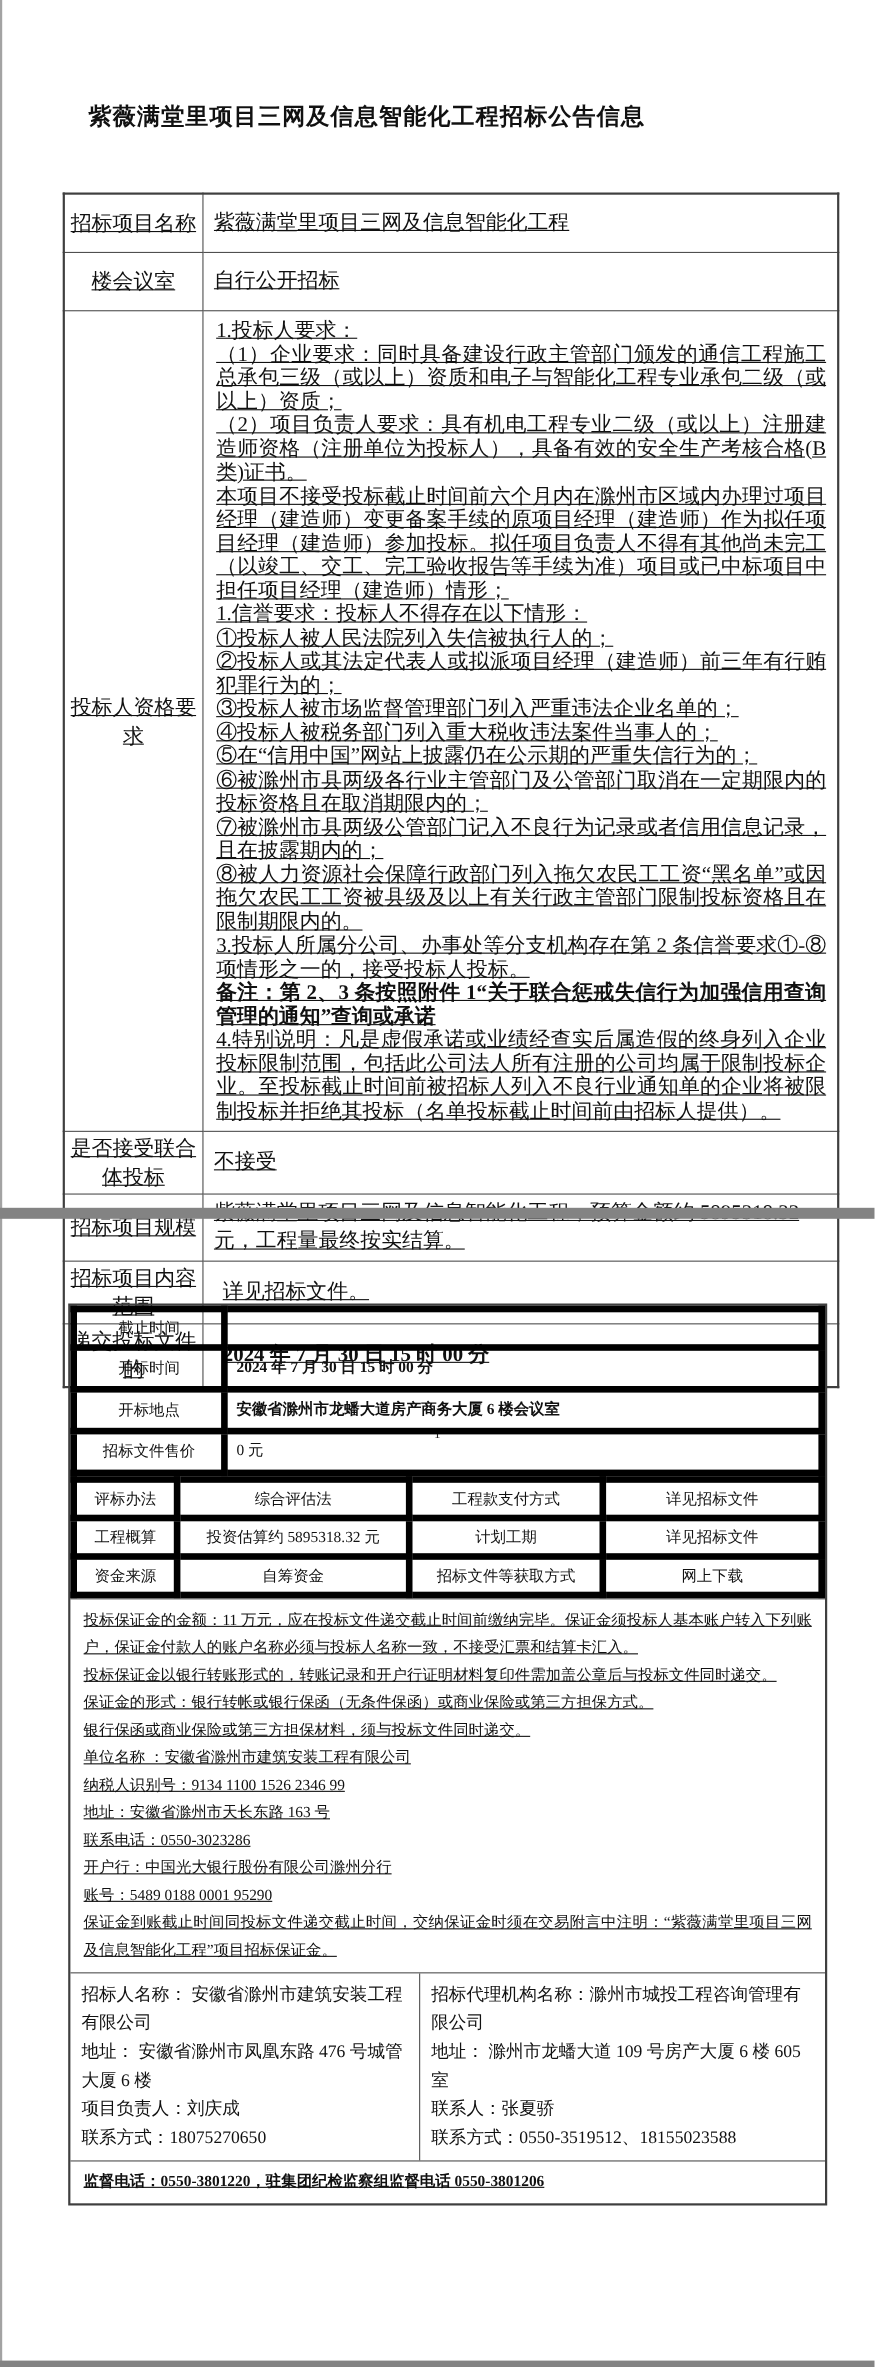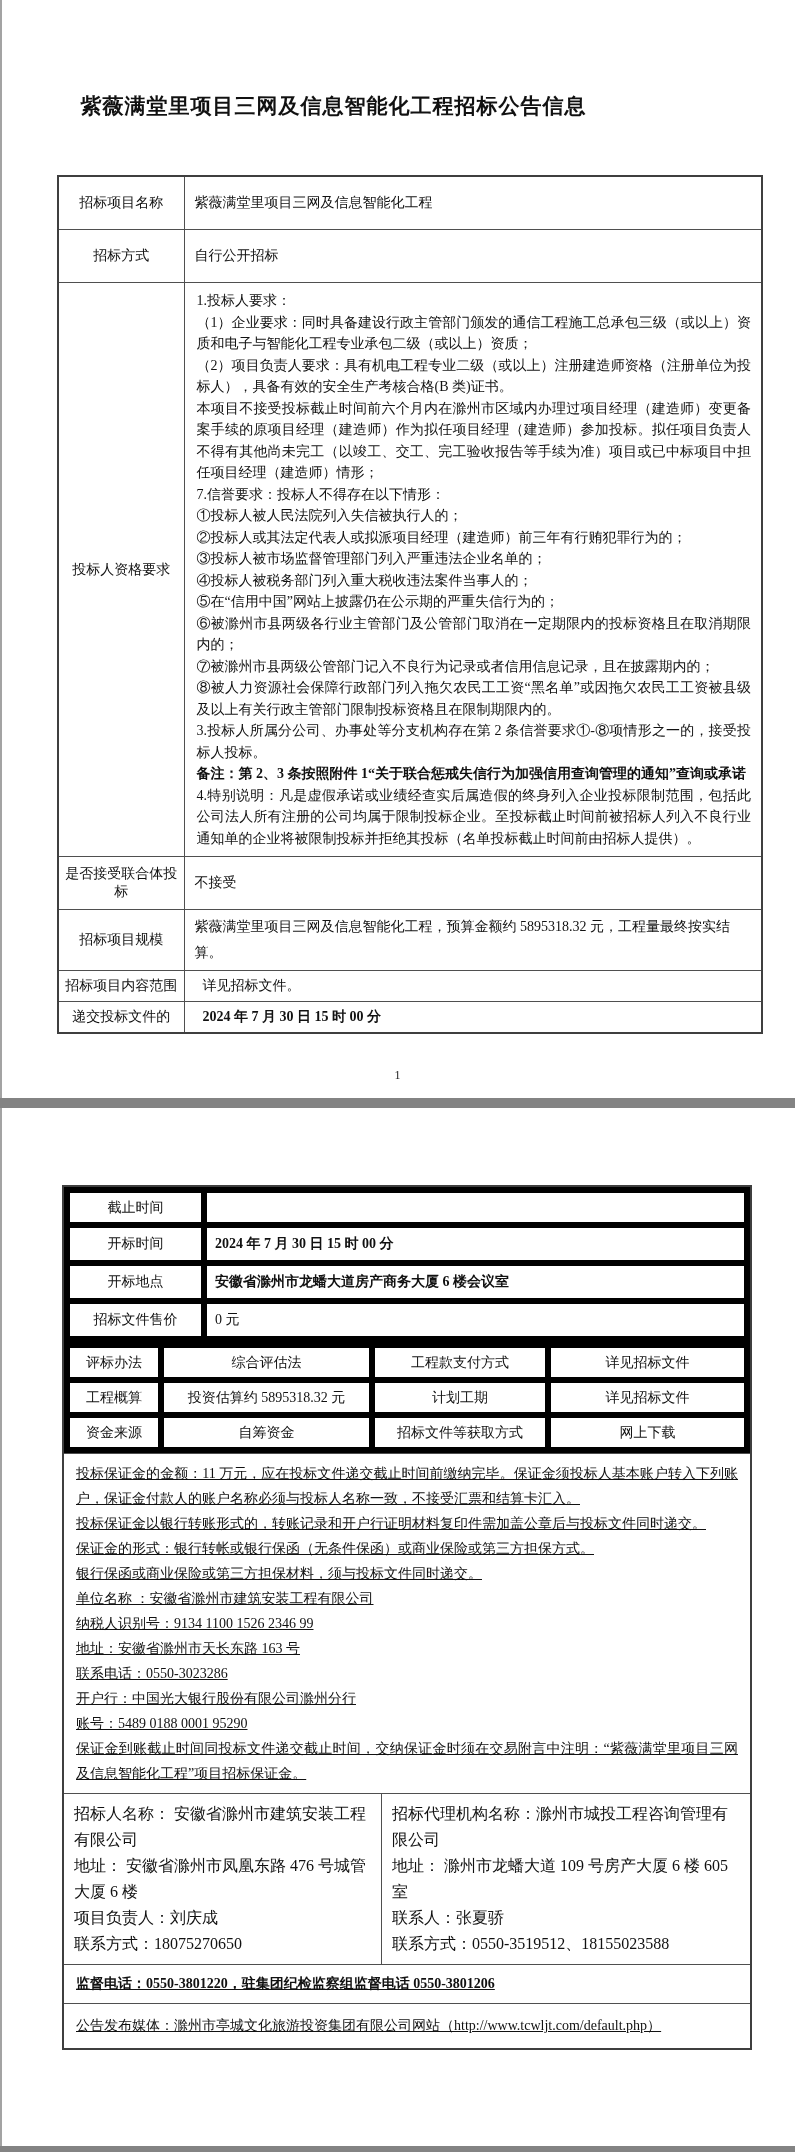--- a/index.html
+++ b/index.html
@@ -9,21 +9,21 @@
     color:#111111;overflow:hidden;
   }
   .page-edge-left{position:absolute;left:0;top:0;width:2px;height:100%;background:#a3a3a3;}
   .page-separator{position:absolute;left:0;top:1098px;width:100%;height:10px;background:#838383;}
   .page-bottom-band{position:absolute;left:0;bottom:0;width:100%;height:6px;background:#838383;}
 
   .page1{position:absolute;top:0;left:0;width:667px;}
   .doc-title{margin-top:92px;text-align:center;font-size:21px;font-weight:bold;letter-spacing:1px;}
 
   table.t1{border-collapse:collapse;margin:55px 0 0 57px;width:706px;border:2px solid #3f3f3f;table-layout:fixed;}
-  table.t1 td{border:1px solid #4f4f4f;font-size:14px;vertical-align:middle;}
+  table.t1 td{border:1px solid #4f4f4f;font-size:19px;vertical-align:middle;text-decoration:underline;}
   td.lbl{text-align:center;padding:2px 4px;}
   td.val{padding:4px 10px;line-height:26px;}
   tr.row-tall td{height:44px;}
   tr.row-short td.val{line-height:22px;padding:3px 18px;}
   tr.row-short td{height:24px;}
   td.dense{padding:7px 10px 7px 12px;}
   td.dense p{margin:0;line-height:21.5px;text-align:justify;}
   .bold{font-weight:bold;}
 
   .page-number{width:795px;text-align:center;font-size:12px;margin-top:34px;color:#222;}
@@ -57,31 +57,31 @@
     <colgroup>
         <col style="width:126px">
         <col>
       </colgroup>
     <tbody>
         <tr class="row-tall">
       <td class="lbl">招标项目名称</td>
       <td class="val">紫薇满堂里项目三网及信息智能化工程</td>
     </tr>
     <tr class="row-tall">
-      <td class="lbl">招标方式</td>
+      <td class="lbl">楼会议室</td>
       <td class="val">自行公开招标</td>
     </tr>
     <tr>
       <td class="lbl">投标人资格要求</td>
       <td class="val dense">
         <p>1.投标人要求：</p>
         <p>（1）企业要求：同时具备建设行政主管部门颁发的通信工程施工总承包三级（或以上）资质和电子与智能化工程专业承包二级（或以上）资质；</p>
         <p>（2）项目负责人要求：具有机电工程专业二级（或以上）注册建造师资格（注册单位为投标人），具备有效的安全生产考核合格(B 类)证书。</p>
         <p>本项目不接受投标截止时间前六个月内在滁州市区域内办理过项目经理（建造师）变更备案手续的原项目经理（建造师）作为拟任项目经理（建造师）参加投标。拟任项目负责人不得有其他尚未完工（以竣工、交工、完工验收报告等手续为准）项目或已中标项目中担任项目经理（建造师）情形；</p>
-        <p>7.信誉要求：投标人不得存在以下情形：</p>
+        <p>1.信誉要求：投标人不得存在以下情形：</p>
         <p>①投标人被人民法院列入失信被执行人的；</p>
         <p>②投标人或其法定代表人或拟派项目经理（建造师）前三年有行贿犯罪行为的；</p>
         <p>③投标人被市场监督管理部门列入严重违法企业名单的；</p>
         <p>④投标人被税务部门列入重大税收违法案件当事人的；</p>
         <p>⑤在“信用中国”网站上披露仍在公示期的严重失信行为的；</p>
         <p>⑥被滁州市县两级各行业主管部门及公管部门取消在一定期限内的投标资格且在取消期限内的；</p>
         <p>⑦被滁州市县两级公管部门记入不良行为记录或者信用信息记录，且在披露期内的；</p>
         <p>⑧被人力资源社会保障行政部门列入拖欠农民工工资“黑名单”或因拖欠农民工工资被县级及以上有关行政主管部门限制投标资格且在限制期限内的。</p>
         <p>3.投标人所属分公司、办事处等分支机构存在第 2 条信誉要求①-⑧项情形之一的，接受投标人投标。</p>
         <p class="bold">备注：第 2、3 条按照附件 1“关于联合惩戒失信行为加强信用查询管理的通知”查询或承诺</p>
@@ -193,19 +193,16 @@
       <div class="col col-right">
         <p>招标代理机构名称：滁州市城投工程咨询管理有限公司</p>
         <p>地址： 滁州市龙蟠大道 109 号房产大厦 6 楼 605 室</p>
         <p>联系人：张夏骄</p>
         <p>联系方式：0550-3519512、18155023588</p>
       </div>
     </div>
 
     <div class="t2cell bold supervision-row">监督电话：0550-3801220，驻集团纪检监察组监督电话 0550-3801206</div>
 
-    <div class="t2cell media-row">
-      <p>公告发布媒体：滁州市亭城文化旅游投资集团有限公司网站（http://www.tcwljt.com/default.php）</p>
-    </div>
   </div>
 </div>
 
 <div class="page-bottom-band"></div>
 
 </body></html>

